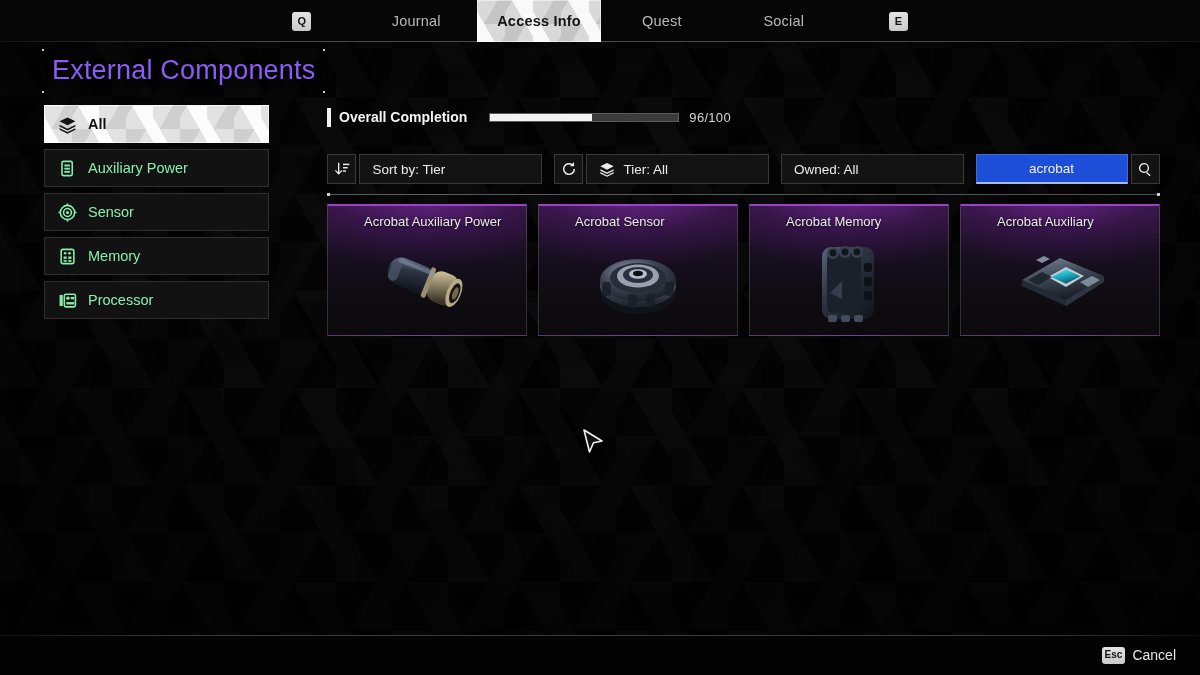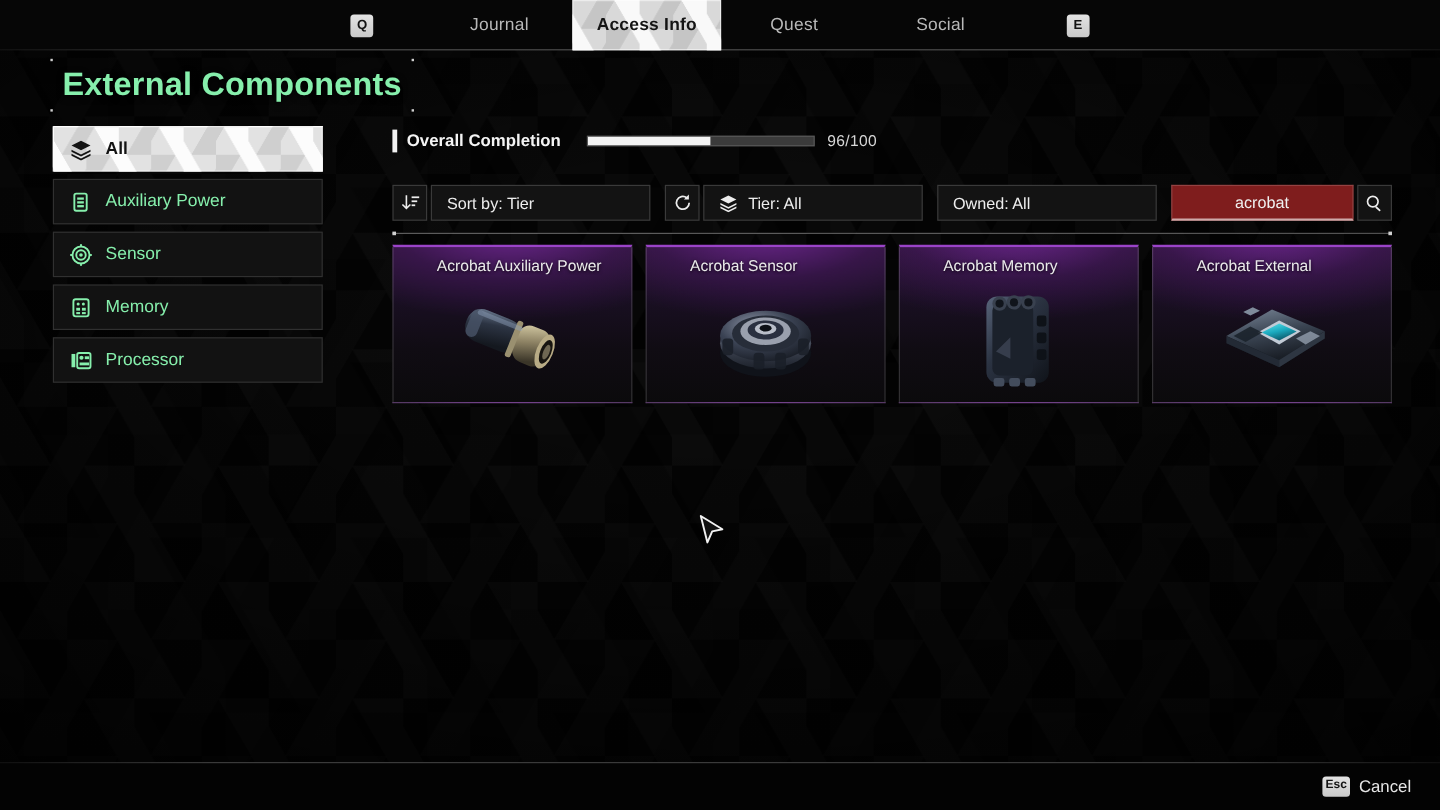--- a/index.html
+++ b/index.html
@@ -67,21 +67,21 @@
       linear-gradient(-60deg, rgba(0,0,0,.09) 25%, transparent 25.6%, transparent 74.4%, rgba(0,0,0,.09) 75%);
     background-size:56px 48px, 56px 48px;
     background-position:0 0, 28px 24px;
     box-shadow:inset 0 0 0 1px rgba(255,255,255,.5);
   }
   .tab.active > span { position:relative; z-index:2; }
 
   
   .title-wrap { position:absolute; left:44px; top:55px; z-index:5; }
   .title {
-    font-size:27px; font-weight:bold; letter-spacing:.2px; color:#86efac;
+    font-size:27px; font-weight:normal; letter-spacing:.2px; color:#8b5cf6;
     padding:0 8px; line-height:1.18;
     text-shadow:0 2px 6px rgba(0,0,0,.9);
   }
   .cdot { position:absolute; width:2px; height:2px; background:#cfcfcf; }
   .cdot.tl{left:-2px; top:-6px;} .cdot.tr{right:-2px; top:-6px;}
   .cdot.bl{left:-2px; bottom:-6px;} .cdot.br{right:-2px; bottom:-6px;}
 
   
   .sidebar { position:absolute; left:44px; top:105px; width:225px; z-index:5; }
   .side-item {
@@ -128,21 +128,21 @@
     display:flex; align-items:center;
     font-size:13.5px; color:#ededed;
   }
   .tb-icon { width:30px; justify-content:center; }
   .tb-field { padding:0 12px; gap:8px; }
   .tb .ico { width:16px; height:16px; display:block; flex:0 0 16px; }
   .w-sort   { width:186px; }
   .w-tier   { width:186px; }
   .w-owned  { width:186px; }
   .w-search { width:155px; justify-content:center; }
-  .tb.search-box { background:#7f1d1d; border-bottom:2px solid rgba(255,255,255,.62); }
+  .tb.search-box { background:#1d4ed8; border-bottom:2px solid rgba(255,255,255,.62); }
   .tb.search-box .sv { font-size:13.5px; color:#f0f0f0; }
   .gapper { width:6px; }
 
   
   .divider {
     position:relative; margin-top:10px; height:1px;
     background:linear-gradient(to right, rgba(255,255,255,.35), rgba(255,255,255,.30));
   }
   .divider .dot { position:absolute; top:-1px; width:3px; height:3px; background:#d0d0d0; }
   .divider .dot.l{left:0;} .divider .dot.r{right:0;}
@@ -449,21 +449,21 @@
             <g fill="#434c5c">
               <rect x="20" y="78" width="9" height="7" rx="2"></rect>
               <rect x="33" y="78" width="9" height="7" rx="2"></rect>
               <rect x="46" y="78" width="9" height="7" rx="2"></rect>
             </g>
           </svg>
         </div>
       </div>
 
       <div class="card">
-        <div class="card-title">Acrobat External</div>
+        <div class="card-title">Acrobat Auxiliary</div>
         <div class="card-art">
           <svg width="112" height="72" viewBox="0 0 112 72">
             <defs>
               <linearGradient id="prA" x1="0" y1="0" x2="0.4" y2="1">
                 <stop offset="0" stop-color="#7b889a"></stop>
                   <stop offset=".55" stop-color="#3a4452"></stop>
                   <stop offset="1" stop-color="#1a1f27"></stop>
               </linearGradient>
               <linearGradient id="prC" x1="0" y1="0" x2="0.5" y2="1">
                 <stop offset="0" stop-color="#5ee6ef"></stop>

